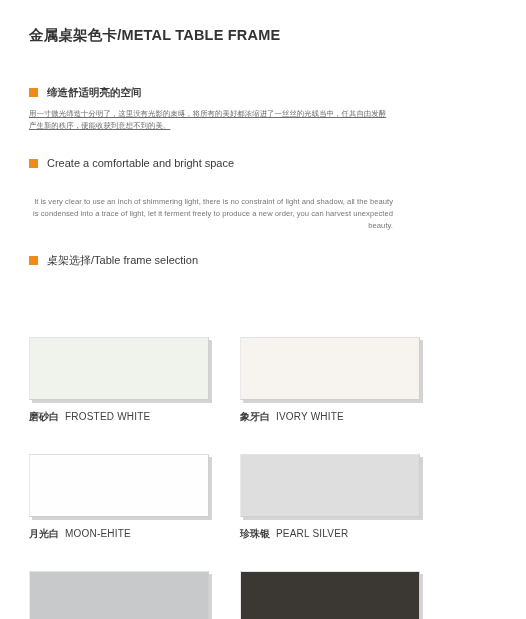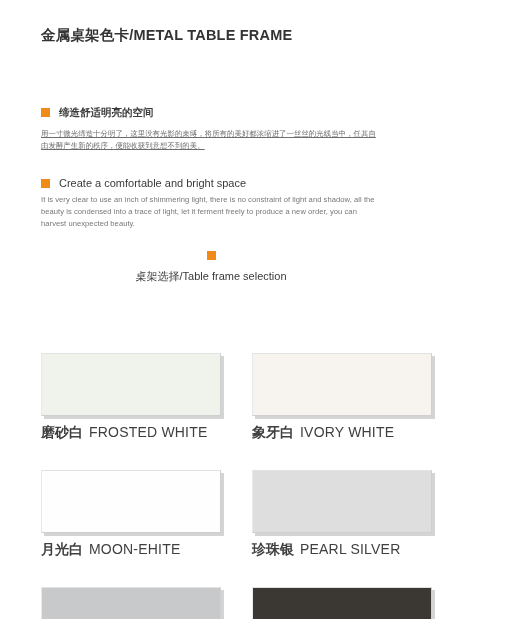--- a/index.html
+++ b/index.html
@@ -12,21 +12,21 @@
     background: #ffffff;
     font-family: "Liberation Sans", "DejaVu Sans", sans-serif;
     color: #3c3c3c;
     overflow: hidden;
   }
   .page {
     position: relative;
     width: 422px;
     height: 619px;
     box-sizing: border-box;
-    padding: 0 41px;
+    padding: 0 29px;
   }
 
   
   .page-title {
     margin: 0;
     padding-top: 25px;
     font-size: 14.5px;
     font-weight: bold;
     letter-spacing: 0.2px;
     color: #333333;
@@ -66,25 +66,25 @@
     color: #6d6d6d;
     letter-spacing: 0.05px;
   }
   .body-text.en {
     font-size: 7.6px;
     line-height: 11.6px;
     color: #777777;
   }
 
   
-  .sec-1 { margin-top: 60px; }
+  .sec-1 { margin-top: 40px; }
   .sec-1-body { margin-top: 9px; text-decoration: underline; }
   .sec-2 { margin-top: 24px; }
-  .sec-2-body { margin-top: 4px; }
-  .sec-3 { margin-top: 22px; flex-direction: column; }
+  .sec-2-body { margin-top: 26px; text-align: right; }
+  .sec-3 { margin-top: 22px; }
 
   
   .swatch-grid {
     margin-top: 70px;
     display: grid;
     grid-template-columns: 186px 186px;
     column-gap: 25px;
     row-gap: 32px;
   }
   .swatch-cell { width: 186px; }
@@ -93,21 +93,21 @@
     height: 63px;
     box-sizing: border-box;
     border-top: 1px solid #e2e2e2;
     border-left: 1px solid #e9e9e9;
     border-right: 1px solid #cfcfcf;
     border-bottom: 1px solid #cfcfcf;
     box-shadow: 3px 3px 0 0 #d4d4d4;
   }
   .swatch-label {
     margin-top: 11px;
-    font-size: 14px;
+    font-size: 10px;
     line-height: 11px;
     color: #3f3f3f;
     white-space: nowrap;
   }
   .swatch-label .cn {
     font-weight: bold;
     margin-right: 6px;
   }
   .swatch-label .en {
     font-weight: normal;

